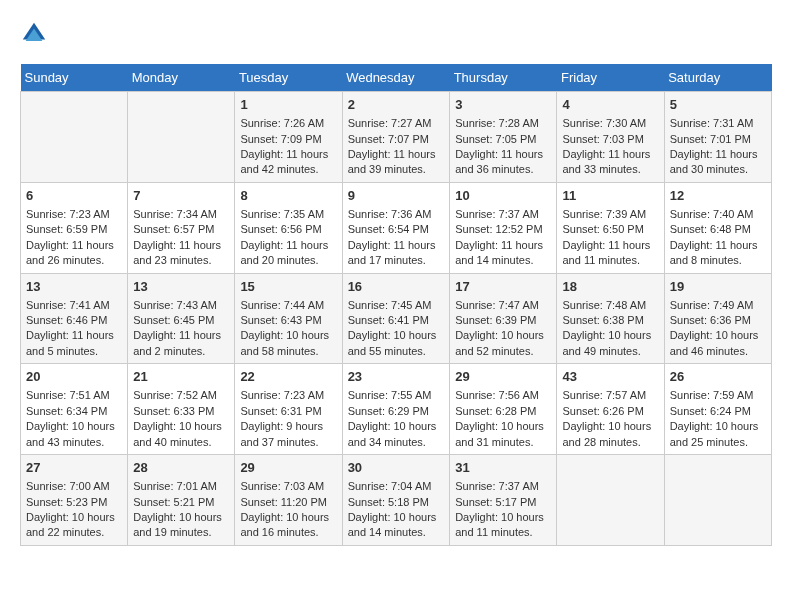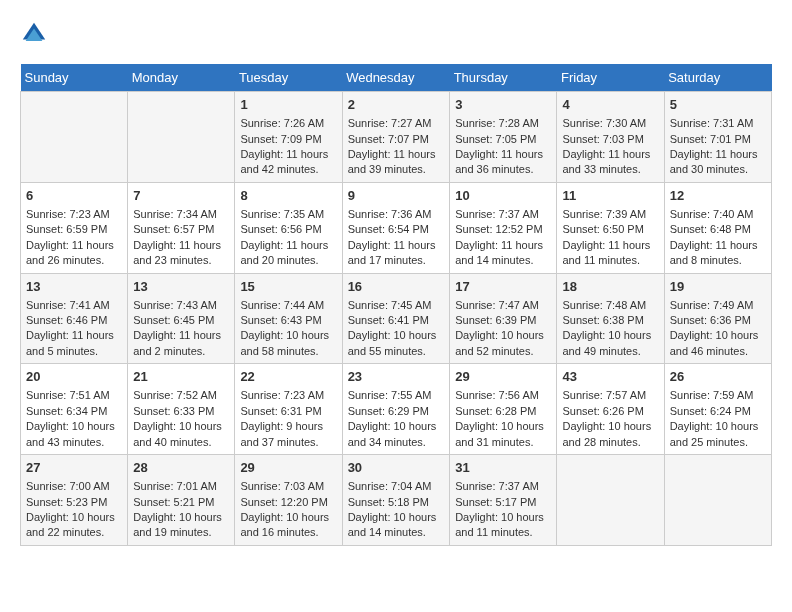--- a/index.html
+++ b/index.html
@@ -294,21 +294,21 @@
         </td>
         <td>
           <span class="day-num">28</span>
           <div>Sunrise: 7:01 AM</div>
           <div>Sunset: 5:21 PM</div>
           <div>Daylight: 10 hours and 19 minutes.</div>
         </td>
         <td>
           <span class="day-num">29</span>
           <div>Sunrise: 7:03 AM</div>
-          <div>Sunset: 12:20 PM</div>
+          <div>Sunset: 11:20 PM</div>
           <div>Daylight: 10 hours and 16 minutes.</div>
         </td>
         <td>
           <span class="day-num">30</span>
           <div>Sunrise: 7:04 AM</div>
           <div>Sunset: 5:18 PM</div>
           <div>Daylight: 10 hours and 14 minutes.</div>
         </td>
         <td>
           <span class="day-num">31</span>

